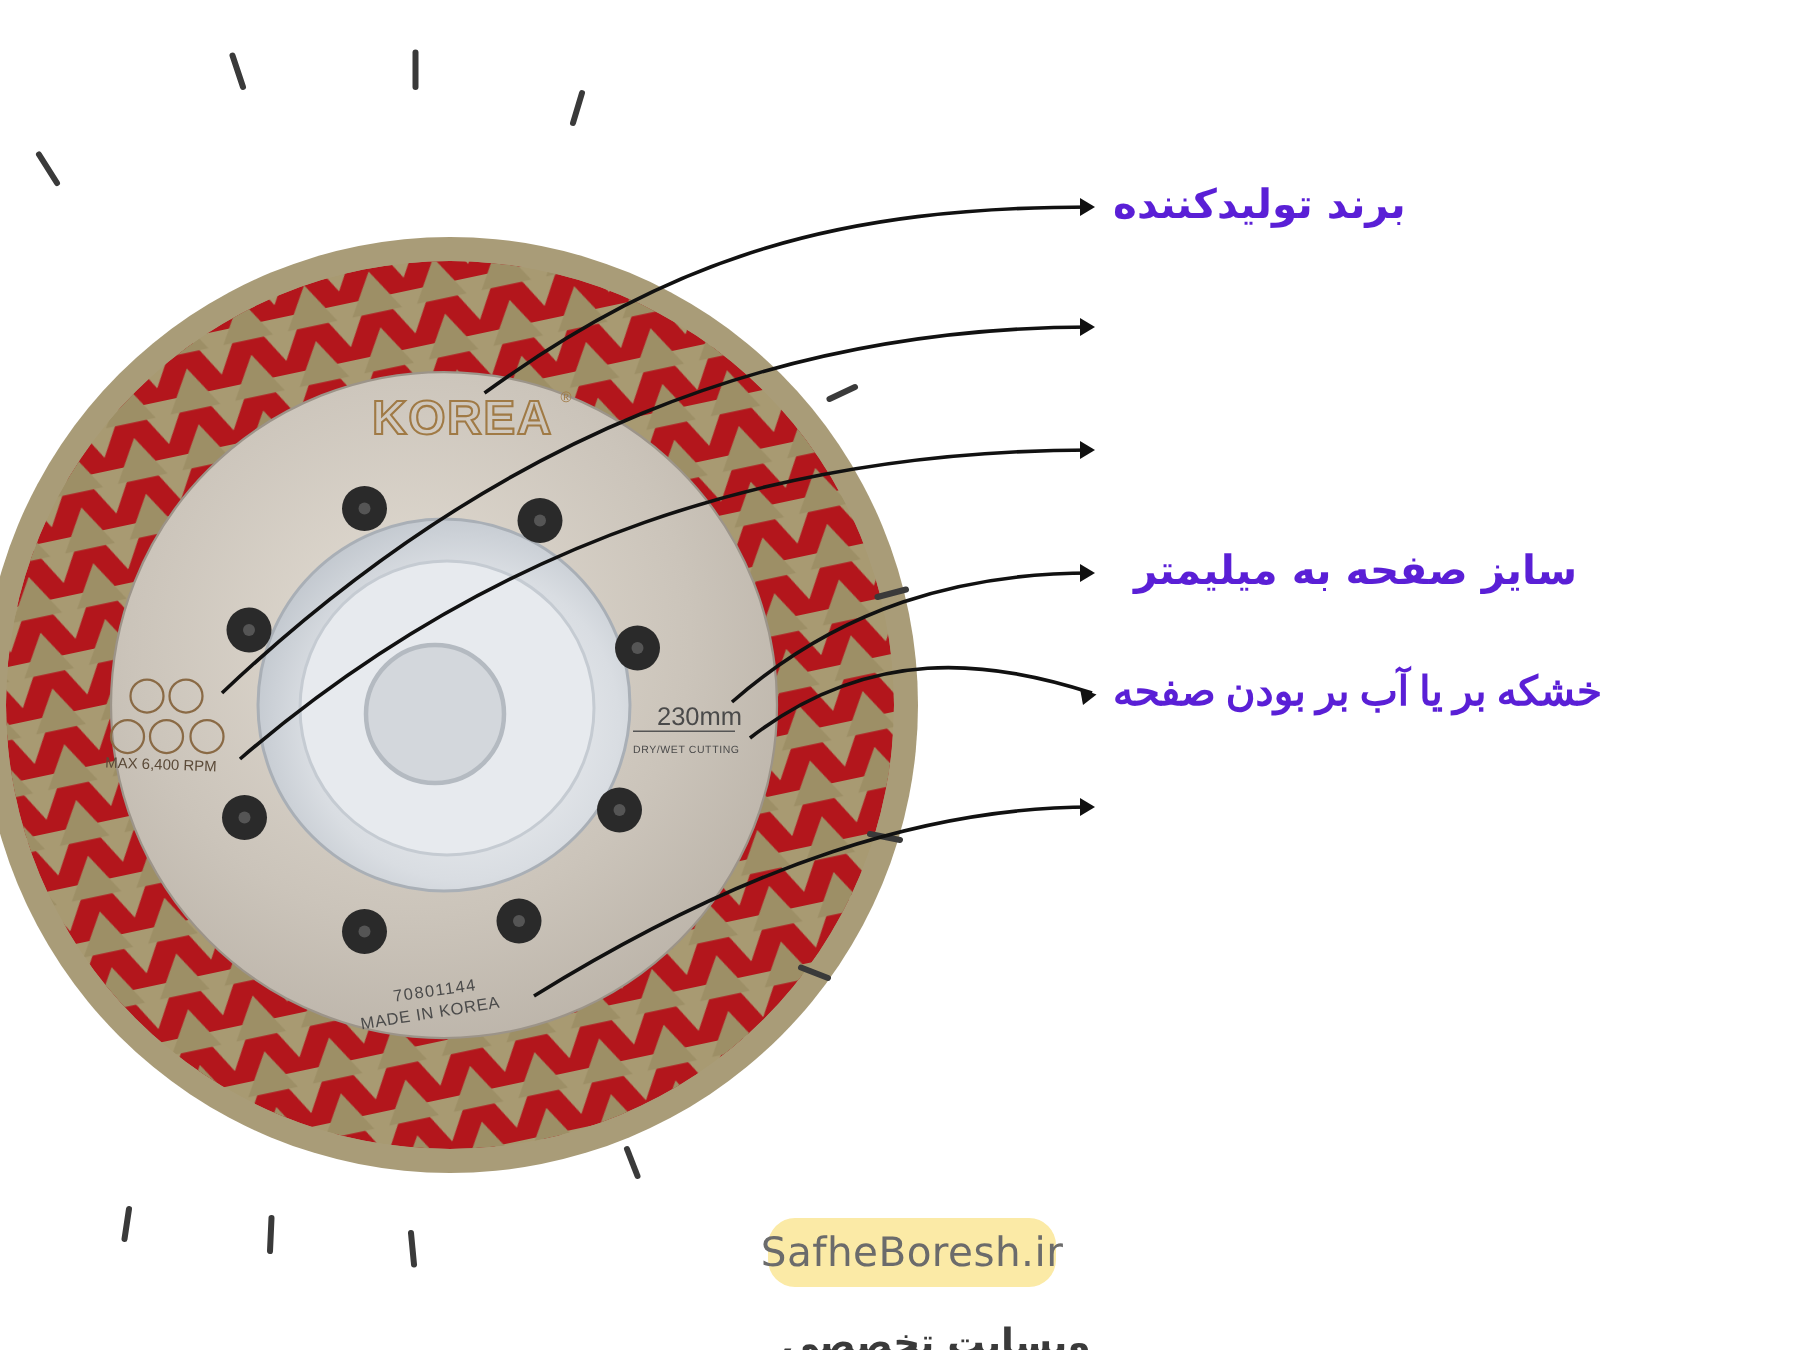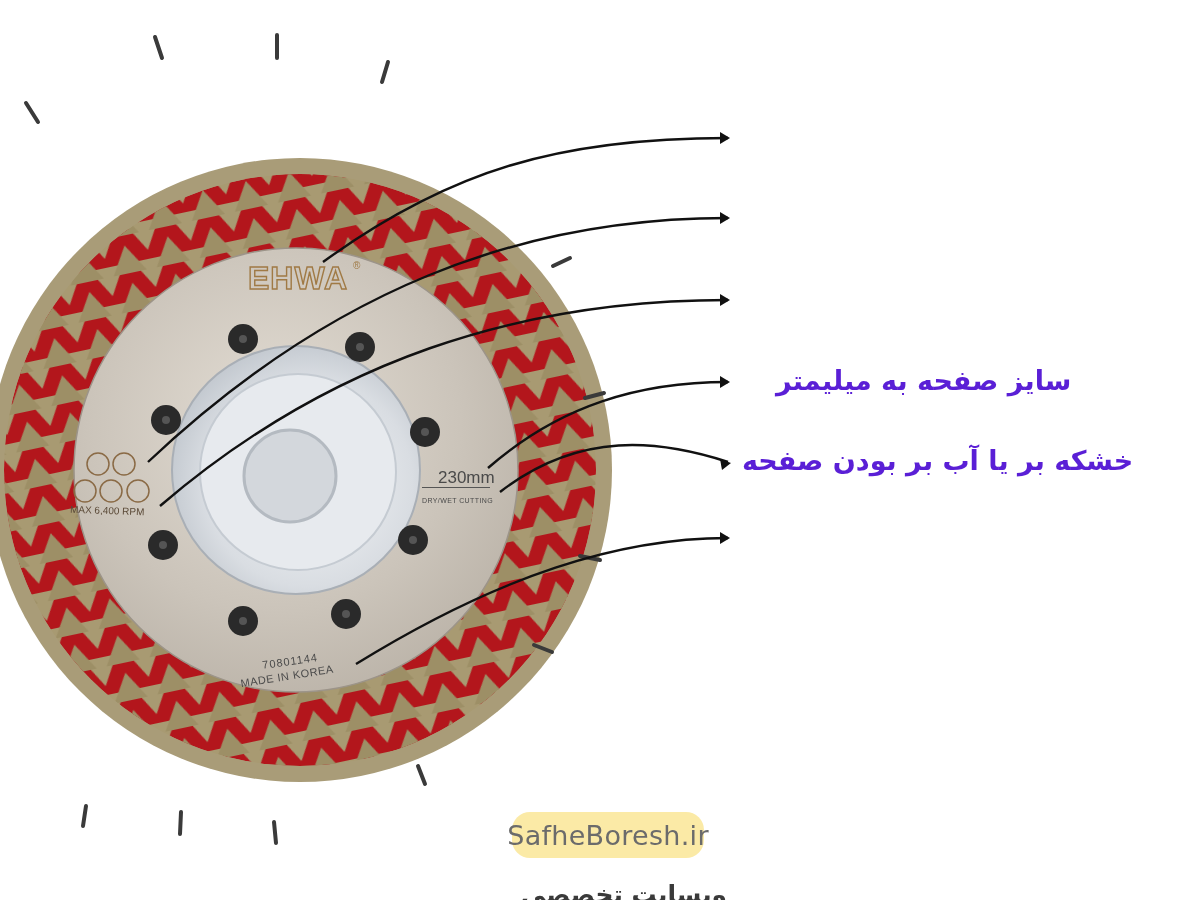--- a/index.html
+++ b/index.html
@@ -121,31 +121,32 @@
       <polygon points="730,138 720,132 720,144"></polygon>
       <polygon points="730,218 720,212 720,224"></polygon>
       <polygon points="730,300 720,294 720,306"></polygon>
       <polygon points="730,382 720,376 720,388"></polygon>
       <polygon points="731,463 720,459 722,470"></polygon>
       <polygon points="730,538 720,532 720,544"></polygon>
     </g>
   </svg>
 
   <div style="position:absolute;left:248px;top:260px;">
-    <span class="disc-text" style="font-size:32px;font-weight:bold;color:transparent;-webkit-text-stroke:1.4px #a07a45;letter-spacing:1px;">EHWA</span>
+    <span class="disc-text" style="font-size:32px;font-weight:bold;color:transparent;-webkit-text-stroke:1.4px #a07a45;letter-spacing:1px;">KOREA</span>
     <span class="disc-text" style="font-size:10px;color:#a07a45;vertical-align:top;">®</span>
   </div>
   <div class="disc-text" style="position:absolute;left:70px;top:505px;font-size:10px;color:#5b4a38;transform:rotate(2deg);">MAX 6,400 RPM</div>
   <div class="disc-text" style="position:absolute;left:438px;top:468px;font-size:17px;color:#4a4a4a;">230mm</div>
   <div style="position:absolute;left:422px;top:487px;width:68px;height:1px;background:#555;"></div>
   <div class="disc-text" style="position:absolute;left:422px;top:497px;font-size:7px;color:#4a4a4a;letter-spacing:0.4px;">DRY/WET CUTTING</div>
   <div class="disc-text" style="position:absolute;left:262px;top:655px;font-size:11px;color:#4a4a4a;letter-spacing:1px;transform:rotate(-8deg);">70801144</div>
   <div class="disc-text" style="position:absolute;left:240px;top:670px;font-size:11px;color:#4a4a4a;letter-spacing:0.5px;transform:rotate(-9deg);">MADE IN KOREA</div>
 
-  <div class="callout-label" style="left:776px;top:364px;">سایز صفحه به میلیمتر</div>
-  <div class="callout-label" style="left:742px;top:444px;">خشکه بر یا آب بر بودن صفحه</div>
+  <div class="callout-label" style="left:742px;top:120px;">برند تولیدکننده</div>
+  <div class="callout-label" style="left:756px;top:364px;">سایز صفحه به میلیمتر</div>
+  <div class="callout-label" style="left:742px;top:444px;font-family:Liberation Serif, serif;">خشکه بر یا آب بر بودن صفحه</div>
 
   <div class="brand-pill">
     <span class="brand-text">SafheBoresh.ir</span>
   </div>
   <div class="brand-sub">وبسایت تخصصی ابزار</div>
 
 </div>
 
 </body></html>

